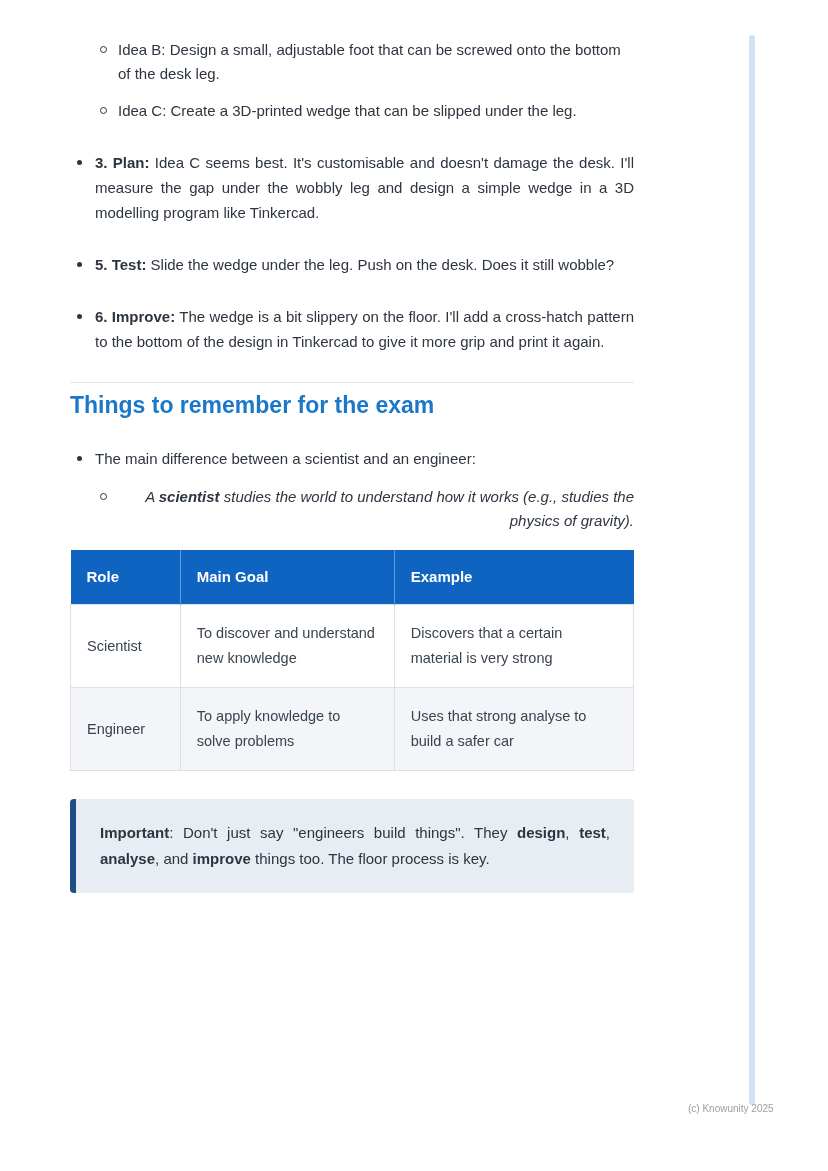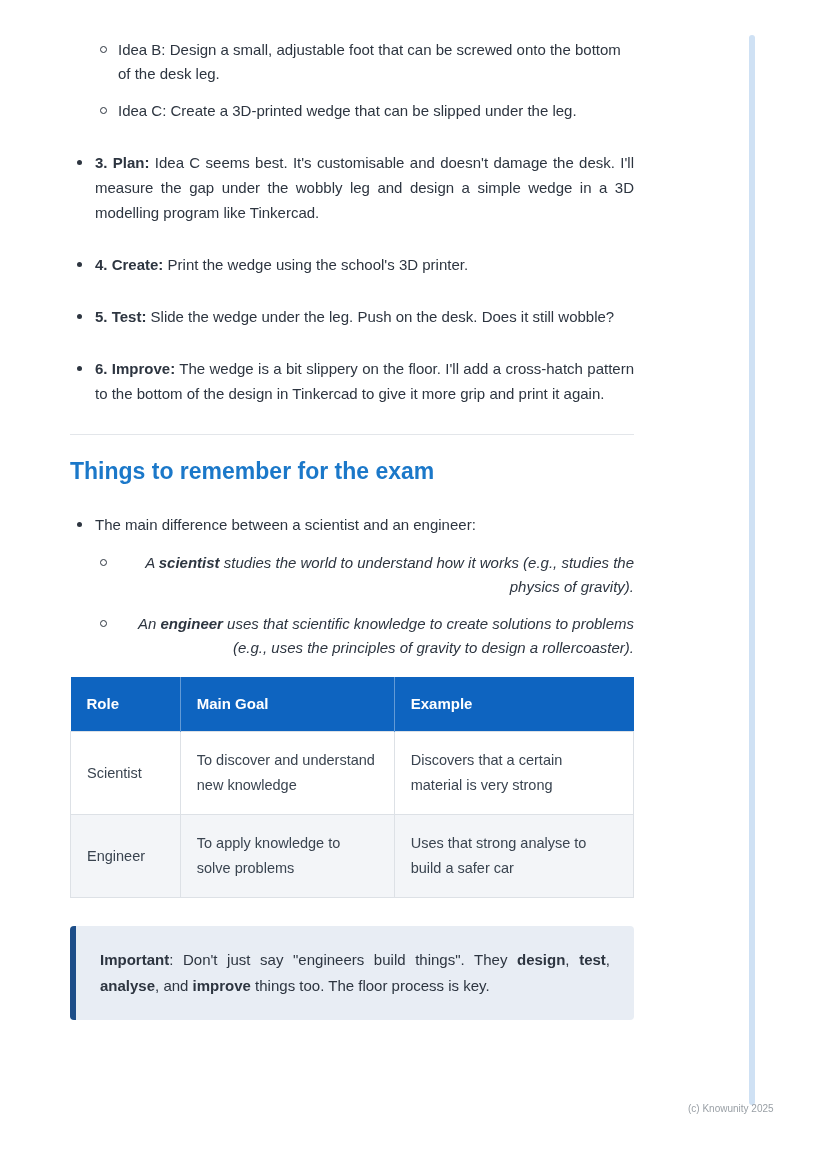--- a/index.html
+++ b/index.html
@@ -76,21 +76,21 @@
     background:transparent;
   }
   .nested-sub-list{margin-top:14px;}
   .nested-sub-list .sub-bullet{text-align:right;font-style:italic;}
   .divider{
     border:none;
     border-top:1px solid var(--divider);
     margin:28px 0 0 0;
   }
   .section-heading{
-    margin:22px 0 22px 0;
+    margin:8px 0 22px 0;
     font-size:23px;
     line-height:28px;
     font-weight:700;
     color:var(--heading-blue);
     text-align:left;
   }
   .seg-bold{font-weight:700;}
   .roles-table{
     width:100%;
     border-collapse:collapse;
@@ -165,43 +165,37 @@
       <li class="sub-bullet">
         <span class="rich"><span>Idea C: Create a 3D-printed wedge that can be slipped under the leg.</span></span>
       </li>
     </ul>
 
     <ul class="main-list">
       <li class="bullet">
         <span class="rich"><span class="seg-bold">3. Plan:</span><span> Idea C seems best. It's customisable and doesn't damage the desk. I'll measure the gap under the wobbly leg and design a simple wedge in a 3D modelling program like Tinkercad.</span></span>
       </li>
       <li class="bullet">
-        <span class="rich"><span class="seg-bold">4. Create:</span><span> Print the wedge using the school's 3D printer.</span></span>
-      </li>
-      <li class="bullet">
         <span class="rich"><span class="seg-bold">5. Test:</span><span> Slide the wedge under the leg. Push on the desk. Does it still wobble?</span></span>
       </li>
       <li class="bullet">
         <span class="rich"><span class="seg-bold">6. Improve:</span><span> The wedge is a bit slippery on the floor. I'll add a cross-hatch pattern to the bottom of the design in Tinkercad to give it more grip and print it again.</span></span>
       </li>
     </ul>
 
     <hr class="divider">
 
     <h2 class="section-heading">Things to remember for the exam</h2>
 
     <ul class="main-list">
       <li class="bullet">
         <span class="rich"><span>The main difference between a scientist and an engineer:</span></span>
         <ul class="sub-list nested-sub-list">
           <li class="sub-bullet">
             <span class="rich"><span>A </span><span class="seg-bold">scientist</span><span> studies the world to understand how it works (e.g., studies the physics of gravity).</span></span>
-          </li>
-          <li class="sub-bullet">
-            <span class="rich"><span>An </span><span class="seg-bold">engineer</span><span> uses that scientific knowledge to create solutions to problems (e.g., uses the principles of gravity to design a rollercoaster).</span></span>
           </li>
         </ul>
       </li>
     </ul>
 
     <table class="roles-table">
       <colgroup>
         <col style="width:19.5%">
         <col style="width:38%">
         <col style="width:42.5%">

